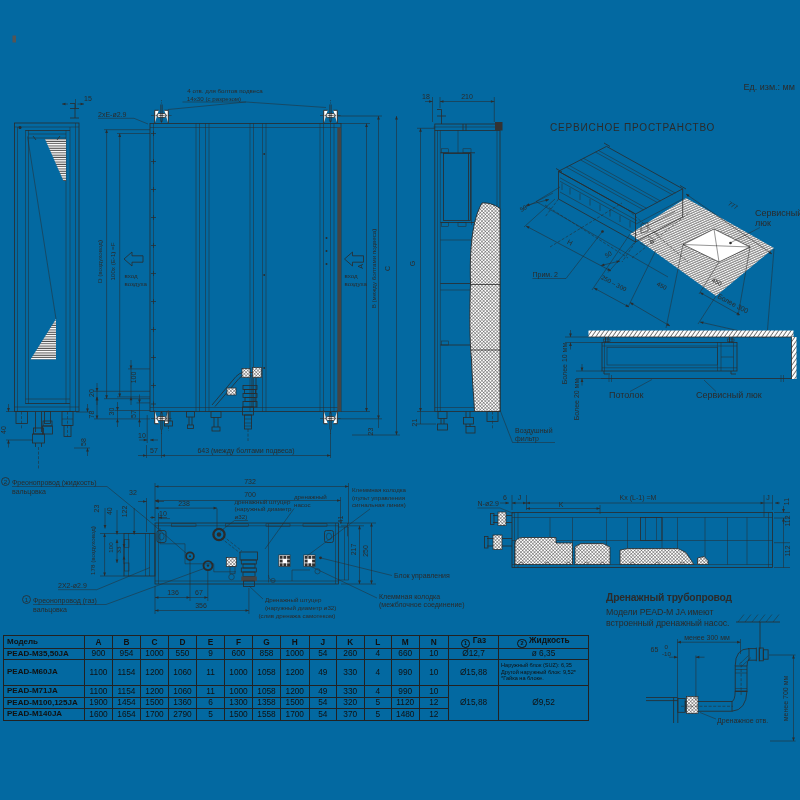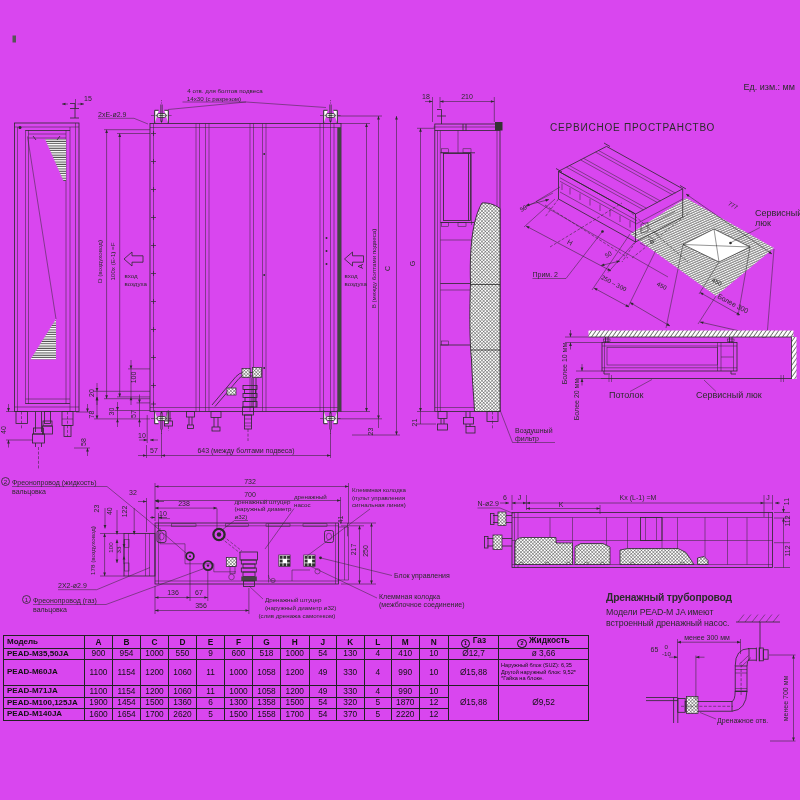--- a/index.html
+++ b/index.html
@@ -1,16 +1,16 @@
 <!DOCTYPE html>
 <html><head>
 <meta charset="utf-8">
 <style>
 html,body{margin:0;padding:0;background:#fff;}
-.page{position:relative;width:800px;height:800px;background:#d946ef;overflow:hidden;
+.page{position:relative;width:800px;height:800px;background:#0369a1;overflow:hidden;
   font-family:"Liberation Sans", sans-serif;}
 svg text{font-family:"Liberation Sans", sans-serif;fill:#2b2b2b;}
 .ln{stroke:#2b2b2b;stroke-width:0.8;fill:none;}
 .lt{stroke:#2b2b2b;stroke-width:0.5;fill:none;}
 .dim{stroke:#2b2b2b;stroke-width:0.55;fill:none;}
 .dsh{stroke:#2b2b2b;stroke-width:0.55;fill:none;stroke-dasharray:3 1.6;}
 .t6{font-size:6.2px;}
 .t7{font-size:7px;}
 .t9{font-size:9px;}
 .tb{font-weight:bold;}
@@ -1036,29 +1036,29 @@
             <td class="tb"><span class="cnum">2</span> Жидкость</td>
           </tr>
 <tr style="height:10.5px">
             <td class="mod">PEAD-M35,50JA</td>
             <td>900</td>
             <td>954</td>
             <td>1000</td>
             <td>550</td>
             <td>9</td>
             <td>600</td>
-            <td>518</td>
+            <td>858</td>
             <td>1000</td>
             <td>54</td>
-            <td>130</td>
+            <td>260</td>
             <td>4</td>
-            <td>410</td>
+            <td>660</td>
             <td>10</td>
             <td>Ø12,7</td>
-            <td>ø 3,66</td>
+            <td>ø 6,35</td>
           </tr>
 <tr style="height:26px">
             <td class="mod">PEAD-M60JA</td>
             <td>1100</td>
             <td>1154</td>
             <td>1200</td>
             <td>1060</td>
             <td>11</td>
             <td>1000</td>
             <td>1058</td>
@@ -1095,35 +1095,35 @@
             <td>1454</td>
             <td>1500</td>
             <td>1360</td>
             <td>6</td>
             <td>1300</td>
             <td>1358</td>
             <td>1500</td>
             <td>54</td>
             <td>320</td>
             <td>5</td>
-            <td>1870</td>
+            <td>1120</td>
             <td>12</td>
           </tr>
 <tr style="height:11.5px">
             <td class="mod">PEAD-M140JA</td>
             <td>1600</td>
             <td>1654</td>
             <td>1700</td>
-            <td>2620</td>
+            <td>2790</td>
             <td>5</td>
             <td>1500</td>
             <td>1558</td>
             <td>1700</td>
             <td>54</td>
             <td>370</td>
             <td>5</td>
-            <td>2220</td>
+            <td>1480</td>
             <td>12</td>
           </tr>
 </tbody>
       </table>
 </div>
 </div>
 
 </body></html>

